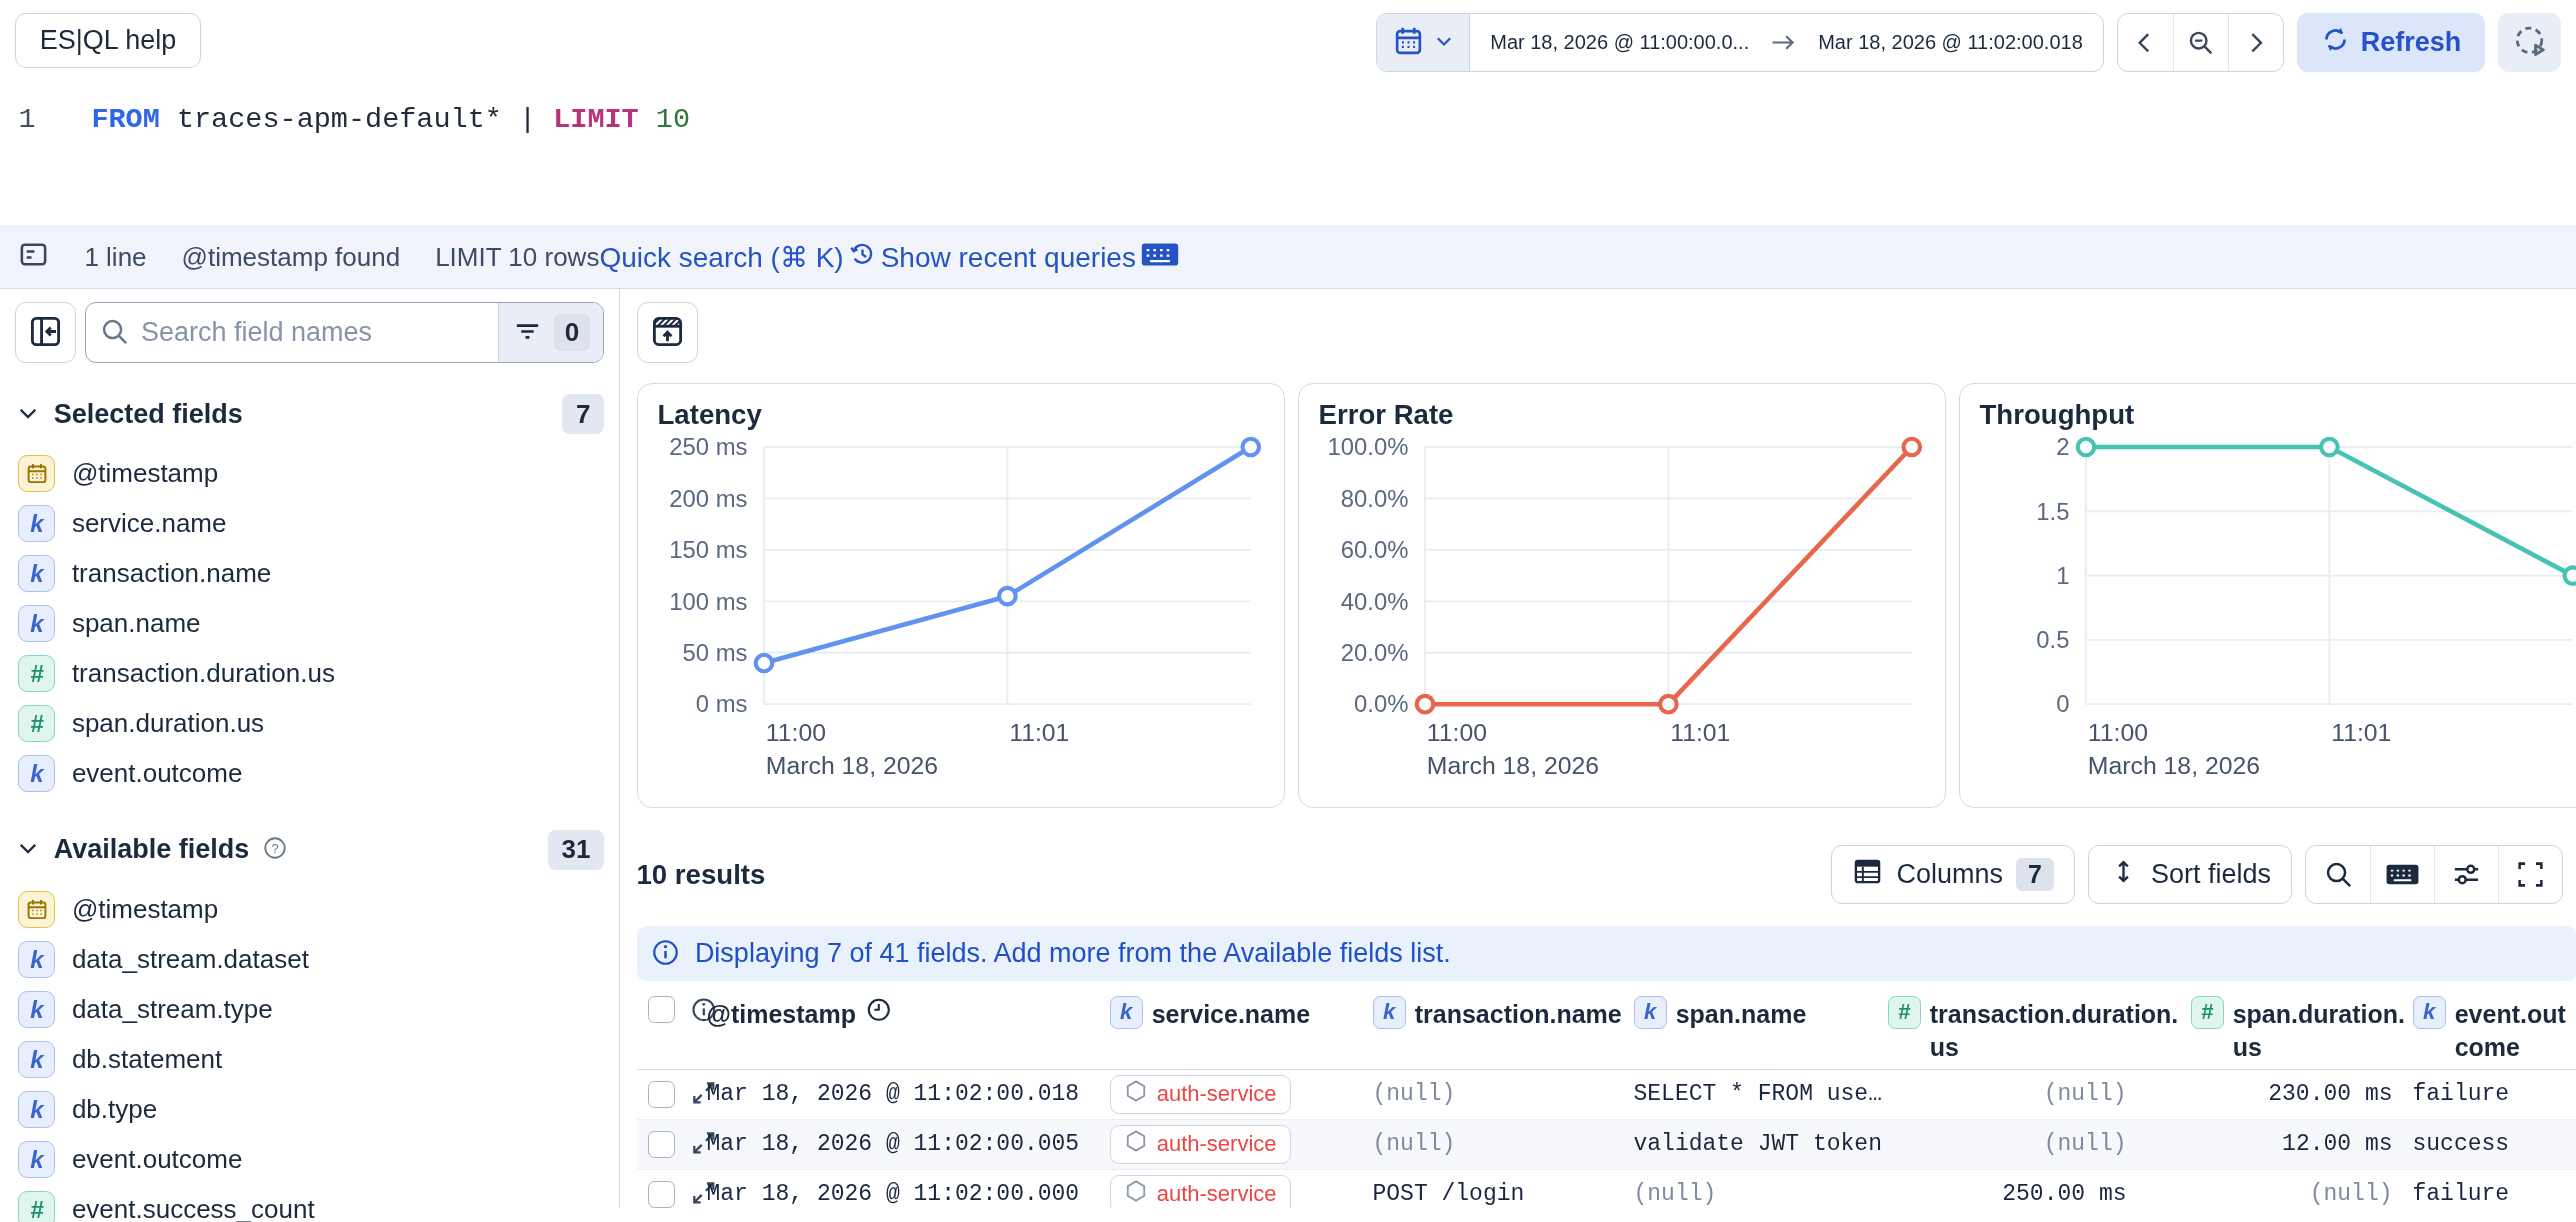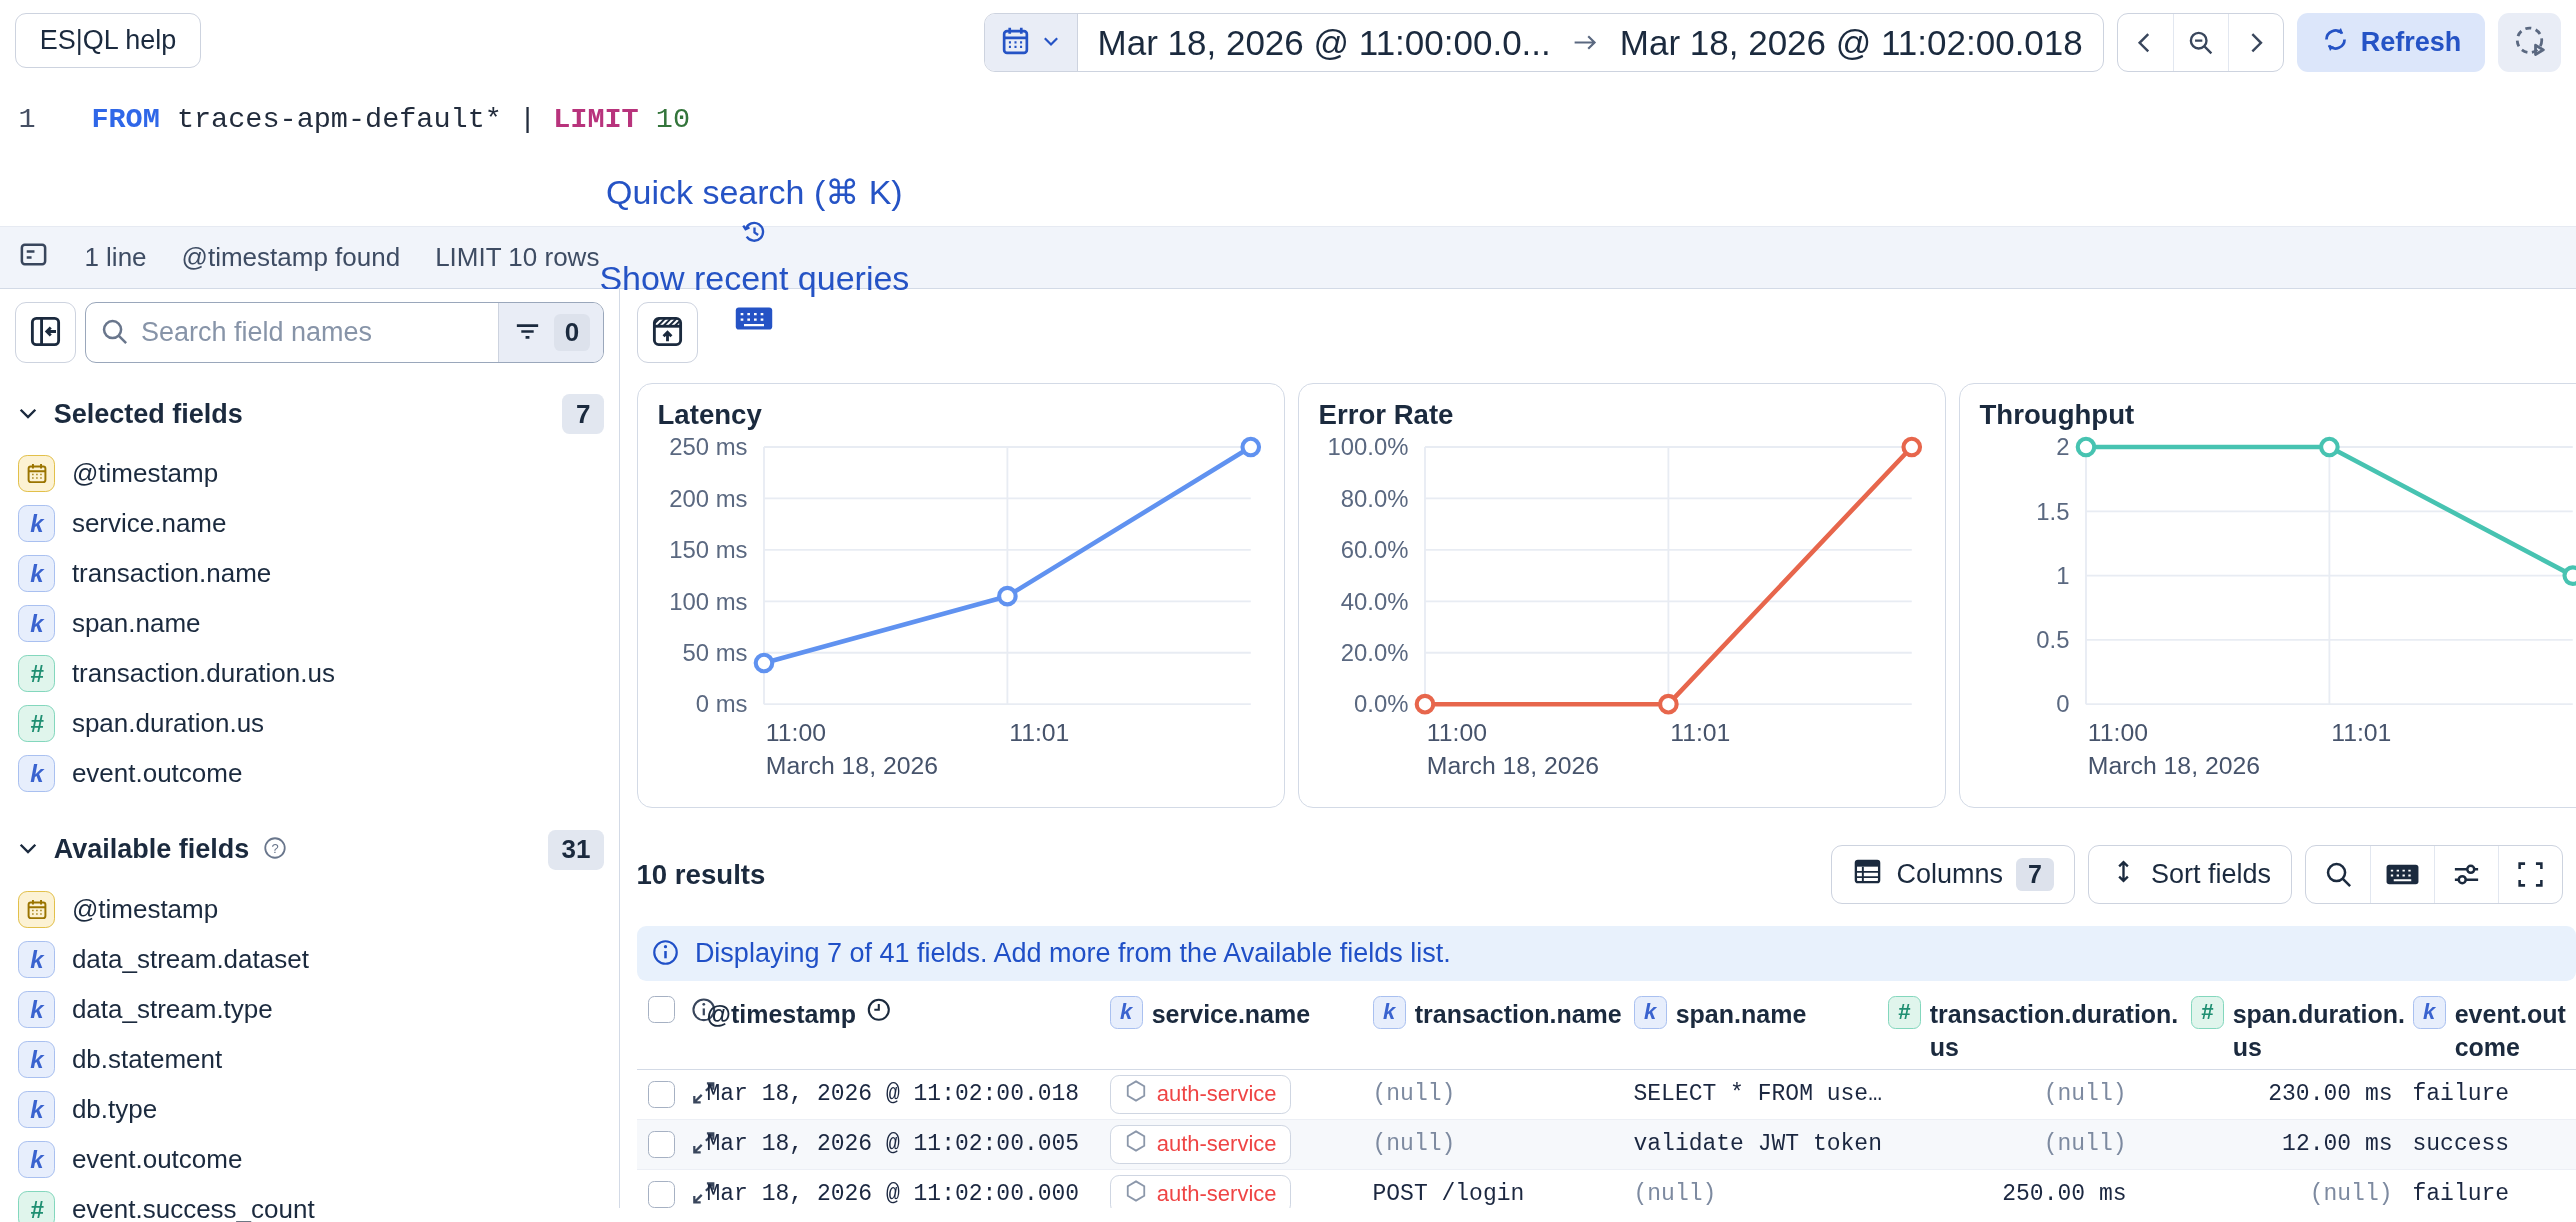--- a/index.html
+++ b/index.html
@@ -6,42 +6,42 @@
   html,body { width:2576px; height:1223px; overflow:hidden; background:#fff;
     font-family:"Liberation Sans", sans-serif; color:#1b2a3e; }
 
   
   .topbar { display:flex; justify-content:space-between; align-items:flex-start; padding:13px 14.7px 0 14.7px; }
   .esql-help-btn { border:1.8px solid #cdd3df; border-radius:11px; background:#fff; padding:11px 24px;
     font-size:27px; font-weight:500; color:#1b2a3e; display:inline-flex; align-items:center; }
   .top-right { display:flex; align-items:center; gap:13px; }
   .datepicker { display:flex; align-items:stretch; border:1.8px solid #cdd3df; border-radius:11px; overflow:hidden; height:59px; background:#fff; }
   .dp-cal { background:#e9edf6; display:flex; align-items:center; gap:7.4px; padding:0 14.7px; border-right:1.8px solid #cdd3df; }
-  .dp-date { display:flex; align-items:center; padding:0 20px; font-size:35px; color:#1b2a3e; white-space:nowrap; }
+  .dp-date { display:flex; align-items:center; padding:0 20px; font-size:20px; color:#1b2a3e; white-space:nowrap; }
   .dp-arrow { display:flex; align-items:center; }
   .navgroup { display:flex; border:1.8px solid #cdd3df; border-radius:11px; overflow:hidden; height:59px; background:#fff; }
   .navgroup .nbtn { width:55px; display:flex; align-items:center; justify-content:center; }
   .navgroup .nbtn + .nbtn { border-left:1.8px solid #e2e7f0; }
   .refresh-btn { background:#dce6fa; border-radius:11px; height:59px; display:flex; align-items:center; gap:11px;
     padding:0 24px; color:#2553c5; font-size:27px; font-weight:600; }
   .run-btn { background:#e9edf6; border-radius:11px; width:63px; height:59px; display:flex; align-items:center; justify-content:center; }
 
   
   .query-row { display:flex; align-items:baseline; padding:31px 0 0 18.4px; height:154px; }
   .q-linenum { width:42px; font-size:28.5px; color:#454f63; font-family:"Liberation Mono",monospace; }
   .q-text { font-family:"Liberation Mono","DejaVu Sans Mono",monospace; font-size:28.5px; color:#222c3c; margin-left:31px; }
   .kw-from { color:#2f67e8; font-weight:bold; }
   .kw-limit { color:#b8337c; font-weight:bold; }
   .kw-num { color:#33753b; }
 
   
   .statusbar { height:63px; background:#f1f4fa; border-top:1.8px solid #e6eaf2; border-bottom:1.8px solid #d3dae6;
     display:flex; align-items:center; justify-content:flex-start; padding:0 18.4px; }
   .sb-left { display:flex; align-items:center; gap:35px; font-size:26px; color:#3e4c63; }
-  .sb-right { display:flex; align-items:center; gap:4px; font-size:34px;flex-direction:column; }
+  .sb-right { display:flex; align-items:center; gap:4px; font-size:28px; }
   .sb-link { color:#2553c5; font-weight:500; }
 
   
   .body-row { display:flex; height:919px; }
   .sidebar { width:620px; border-right:1.8px solid #d3dae6; padding:13px 14.7px 0 14.7px; background:#fff; flex-shrink:0; }
   .sb-top { display:flex; gap:9.2px; }
   .icon-btn { width:61px; height:61px; border:1.8px solid #cdd3df; border-radius:11px; background:#fff;
     display:flex; align-items:center; justify-content:center; flex-shrink:0; }
   .search-ctl { flex:1; display:flex; border:1.8px solid #9aa7bb; border-radius:11px; overflow:hidden; height:61px; background:#fff; }
   .search-main { flex:1; display:flex; align-items:center; gap:11px; padding:0 13px; }

